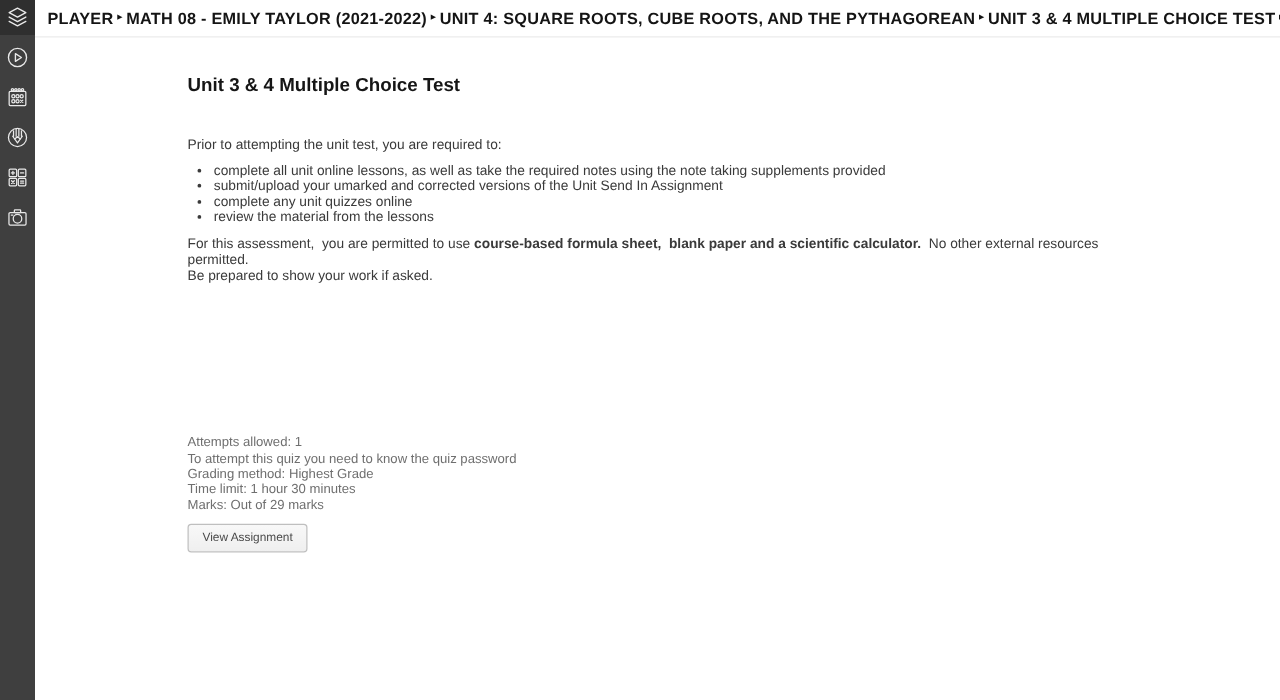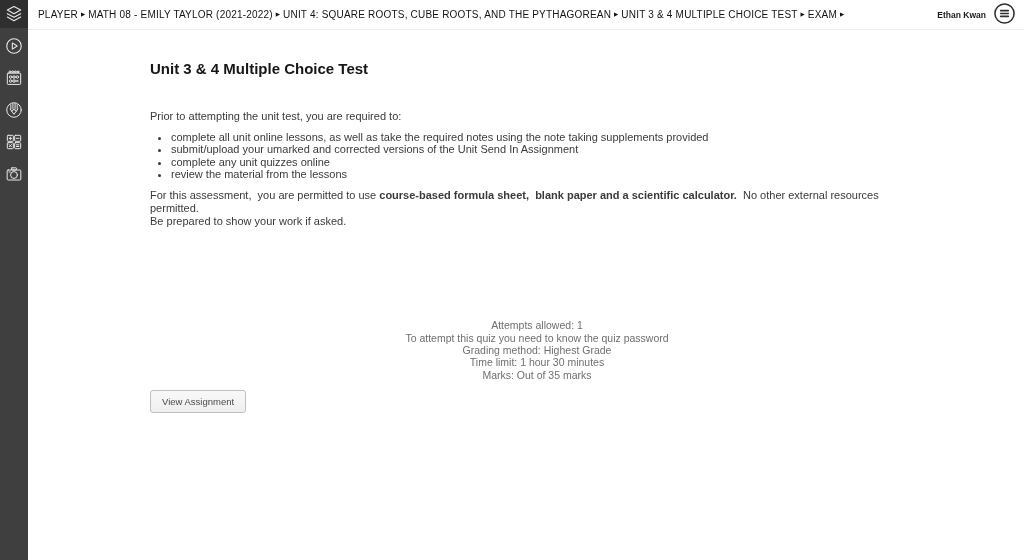--- a/index.html
+++ b/index.html
@@ -28,21 +28,21 @@
   
   .topbar {
     margin-left:28px; height:30px;
     display:flex; align-items:center; justify-content:space-between;
     padding:0 6px 0 10px;
     border-bottom:1px solid #ececec;
     background:#fff;
   }
   .breadcrumb { display:flex; align-items:center; flex-wrap:nowrap; }
   .crumb {
-    font-size:10px; font-weight:400; letter-spacing:.2px;
+    font-size:13px; font-weight:700; letter-spacing:.2px;
     color:#141414; text-transform:uppercase; white-space:nowrap; cursor:pointer;
   }
   .crumb-sep { font-size:5.5px; color:#141414; margin:0 3px; line-height:1; }
   .user-area { display:flex; align-items:center; gap:7px; padding-right:2px; }
   .user-name { font-size:8.5px; font-weight:700; color:#1b1b1b; white-space:nowrap; }
   .menu-btn { background:none; border:none; padding:0; cursor:pointer; display:flex; }
 
   
   .content { margin-left:150px; width:774px; padding-top:15px; }
   .page-title {
@@ -52,21 +52,21 @@
     margin:17px 0 0 0; font-size:25px; font-weight:400; color:#333; line-height:28px;
     text-align:center;
   }
   .para { margin:0; font-size:11px; line-height:13px; color:#3a3a3a; white-space:pre-wrap; }
   .para.intro { margin-top:28px; }
   .para.prior { margin-top:32px; }
   ul.req-list { margin:8px 0 0 0; padding-left:21px; }
   ul.req-list li { font-size:11px; line-height:12.3px; color:#3a3a3a; }
   .para.permitted { margin-top:9px; }
   .para.showwork { margin-top:0; }
-  .quiz-info { margin-top:91px; text-align:center; }
+  .quiz-info { margin-top:120px; }
   .quiz-info div { font-size:10.5px; line-height:12.4px; color:#6f6f6f; }
   .view-btn {
     margin-top:9px; display:inline-block;
     font-family:"Liberation Sans", sans-serif;
     font-size:9.5px; color:#4a4a4a;
     background:linear-gradient(#f8f8f8,#efefef);
     border:1px solid #bfbfbf; border-radius:3px;
     padding:5px 11px; cursor:pointer;
   }
 </style>
@@ -202,17 +202,17 @@
   <div class="quiz-info">
 
       <div>Attempts allowed: 1</div>
 
       <div>To attempt this quiz you need to know the quiz password</div>
 
       <div>Grading method: Highest Grade</div>
 
       <div>Time limit: 1 hour 30 minutes</div>
 
-      <div>Marks: Out of 35 marks</div>
+      <div>Marks: Out of 29 marks</div>
     </div>
 
   <button class="view-btn">View Assignment</button>
 </main>
 
 </body></html>

